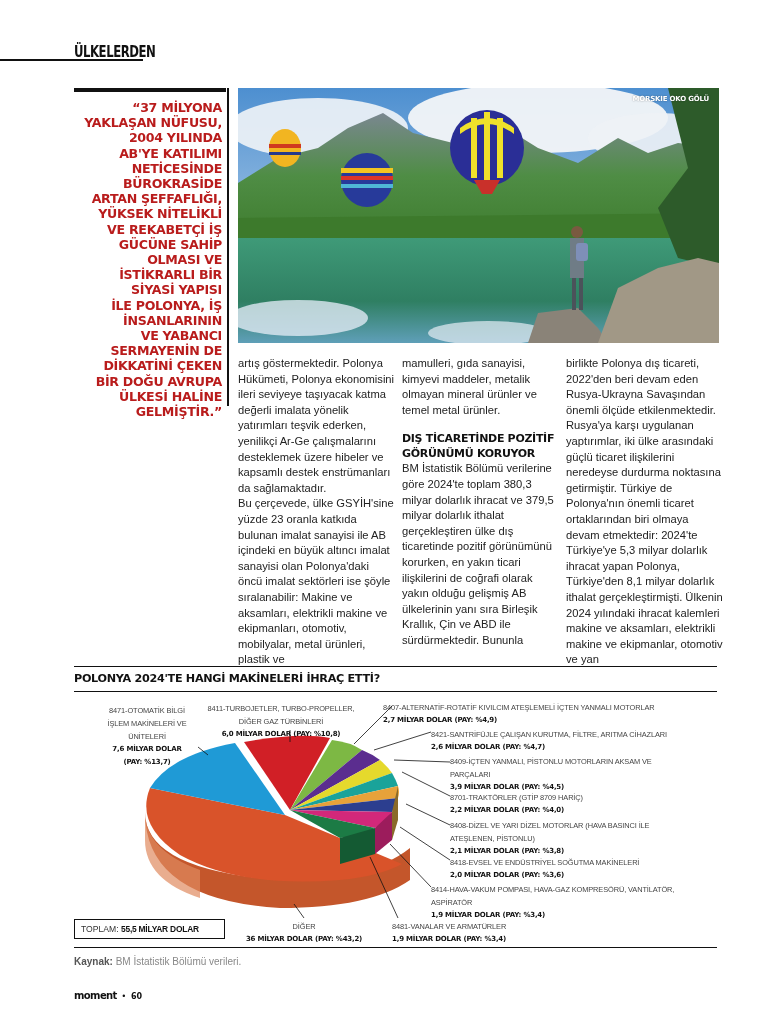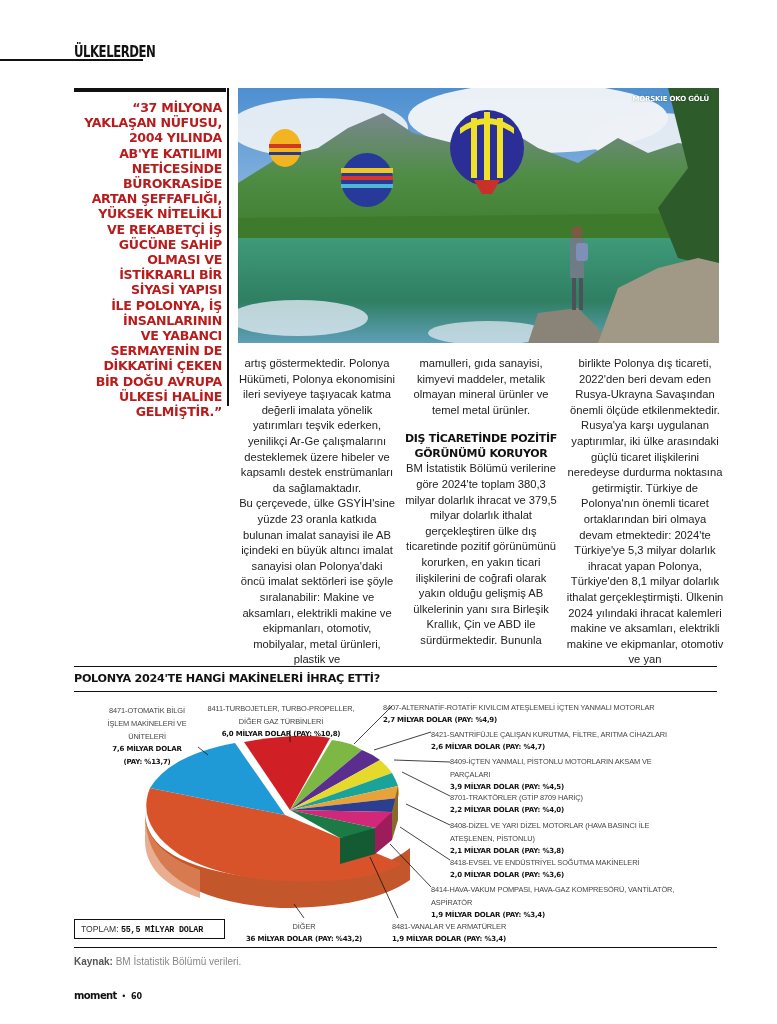--- a/index.html
+++ b/index.html
@@ -11,40 +11,40 @@
 
   .quote-topbar { position: absolute; left: 74px; top: 88px; width: 152px; height: 4px; background: #111; }
   .quote-vrule { position: absolute; left: 227px; top: 88px; width: 2px; height: 318px; background: #111; }
   .pullquote { position: absolute; left: 74px; top: 100px; width: 148px; text-align: right; font-family: "DejaVu Sans", sans-serif; font-weight: bold; font-size: 12.6px; line-height: 15.2px; color: #b91c1c; letter-spacing: -0.3px; }
 
   .photo { position: absolute; left: 238px; top: 88px; width: 481px; height: 255px; overflow: hidden; background: #d946ef; }
   .photo svg { display: block; }
   .photo-caption { position: absolute; right: 10px; top: 7px; font-family: "DejaVu Sans", sans-serif; font-weight: bold; font-size: 7px; color: #fff; letter-spacing: -0.2px; text-shadow: 0 0 2px rgba(0,0,0,0.4); }
 
   .col { position: absolute; top: 356px; width: 158px; font-size: 11.2px; line-height: 15.6px; color: #222; }
-  .col p { margin: 0; text-align: center; }
+  .col p { margin: 0; }
   .col1 { left: 238px; }
   .col2 { left: 402px; }
   .col3 { left: 566px; }
   .subhead { font-family: "DejaVu Sans", sans-serif; font-weight: bold; font-size: 11px; line-height: 14.5px; color: #111; margin-top: 14px !important; letter-spacing: -0.3px; }
 
   .chart-topline { position: absolute; left: 74px; top: 666px; width: 643px; height: 1px; background: #111; }
   .chart-title { position: absolute; left: 74px; top: 672px; font-family: "DejaVu Sans", sans-serif; font-weight: bold; font-size: 11.2px; color: #111; letter-spacing: -0.3px; }
   .chart-titleline { position: absolute; left: 74px; top: 691px; width: 643px; height: 1px; background: #111; }
 
   .chart-area { position: absolute; left: 74px; top: 692px; width: 643px; height: 255px; }
   .pie-svg { position: absolute; left: 66px; top: 38px; }
 
   .lbl { position: absolute; font-size: 7.4px; line-height: 13px; color: #444; letter-spacing: -0.1px; }
   .lbl .name { display: block; }
   .lbl .val { display: block; font-family: "DejaVu Sans", sans-serif; font-weight: bold; color: #111; font-size: 7px; letter-spacing: -0.2px; }
   .lbl.center { text-align: center; }
 
   .total-box { position: absolute; left: 0px; top: 227px; width: 151px; height: 20px; border: 1px solid #111; font-size: 8.6px; line-height: 18px; padding-left: 6px; color: #333; }
-  .total-box b { font-family: Liberation Mono, monospace; font-weight: bold; color: #111; font-size: 8.4px; letter-spacing: -0.2px; }
+  .total-box b { font-family: Liberation Sans, sans-serif; font-weight: bold; color: #111; font-size: 8.4px; letter-spacing: -0.2px; }
 
   .chart-bottomline { position: absolute; left: 74px; top: 947px; width: 643px; height: 1px; background: #111; }
   .source { position: absolute; left: 74px; top: 956px; font-size: 10px; color: #888; }
   .source b { color: #555; }
 
   .footer { position: absolute; left: 74px; top: 990px; font-size: 9px; color: #111; }
   .footer .logo { font-family: "DejaVu Sans", sans-serif; font-weight: bold; font-size: 10px; letter-spacing: -0.6px; }
   .footer .dot { margin: 0 3px; }
   .footer .pg { font-family: "DejaVu Sans", sans-serif; font-weight: bold; font-size: 8px; }
 </style>

